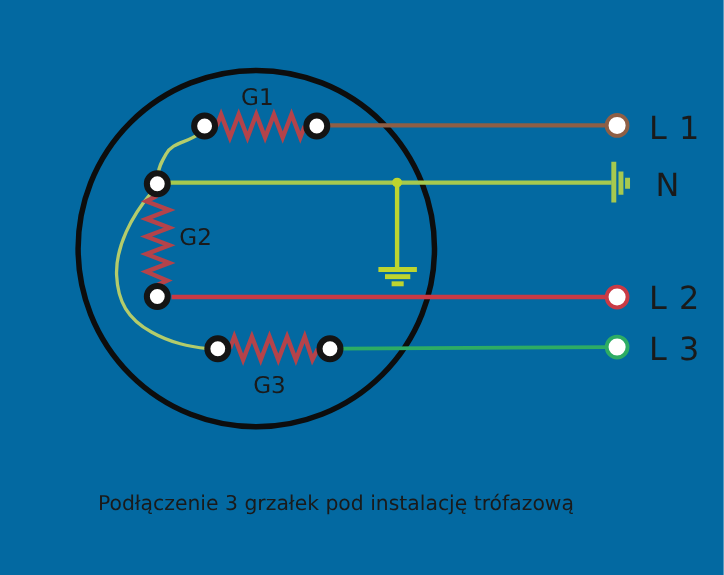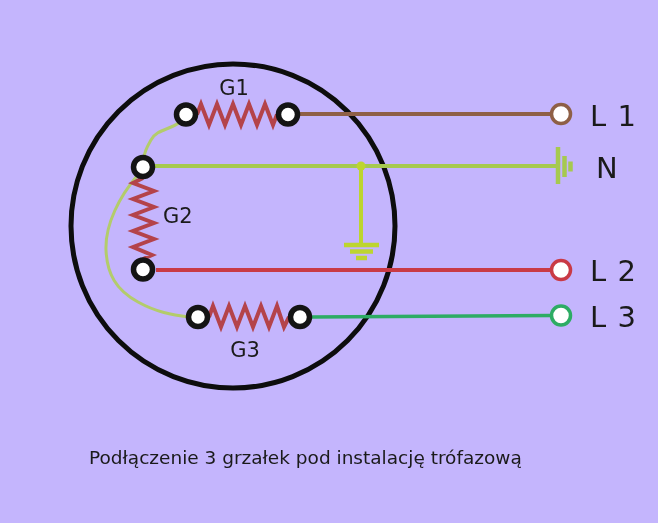--- a/index.html
+++ b/index.html
@@ -1,20 +1,20 @@
 <!DOCTYPE html>
 <html><head>
 <meta charset="utf-8">
 <style>
   html, body { margin: 0; padding: 0; background: #ffffff; }
   .stage {
     position: relative;
     width: 658px;
     height: 523px;
-    background: #c4b5fd;
+    background: #0369a1;
     font-family: "DejaVu Sans", "Liberation Sans", sans-serif;
     overflow: hidden;
   }
   svg { display: block; }
   .diagram-label {
     fill: #1a1a1a;
     font-family: "DejaVu Sans", "Liberation Sans", sans-serif;
   }
   .g-label { font-size: 21px; font-weight: 500; }
   .line-label { font-size: 29px; font-weight: 500; letter-spacing: 1px; }

